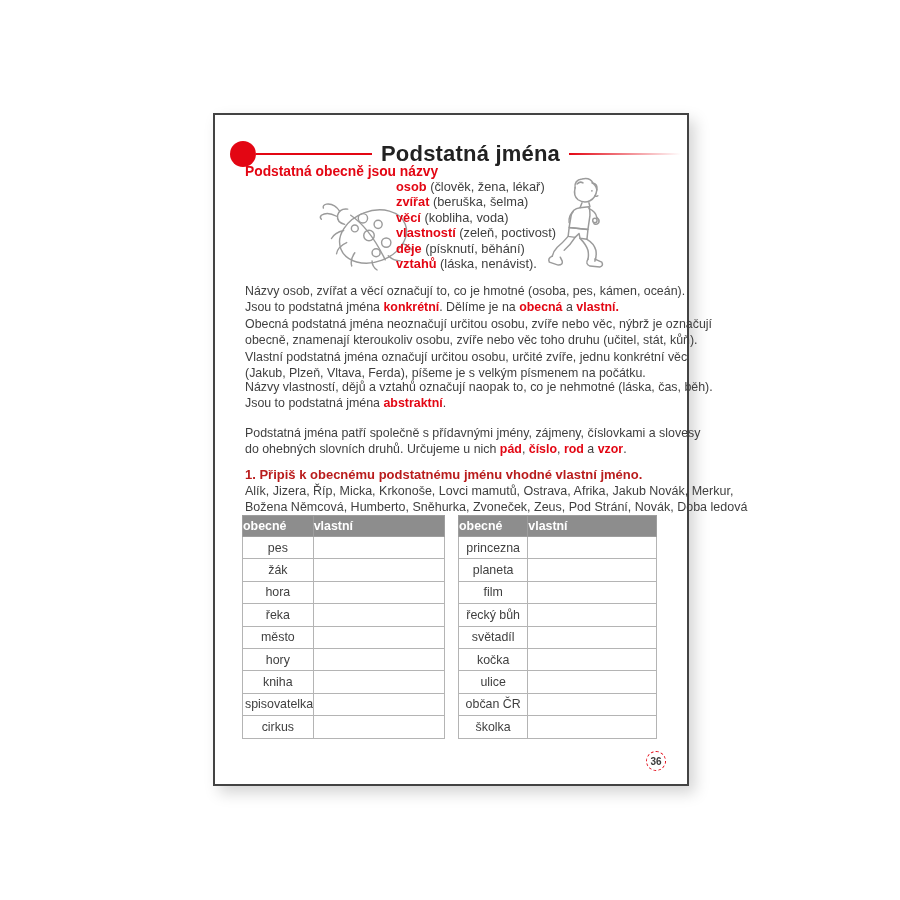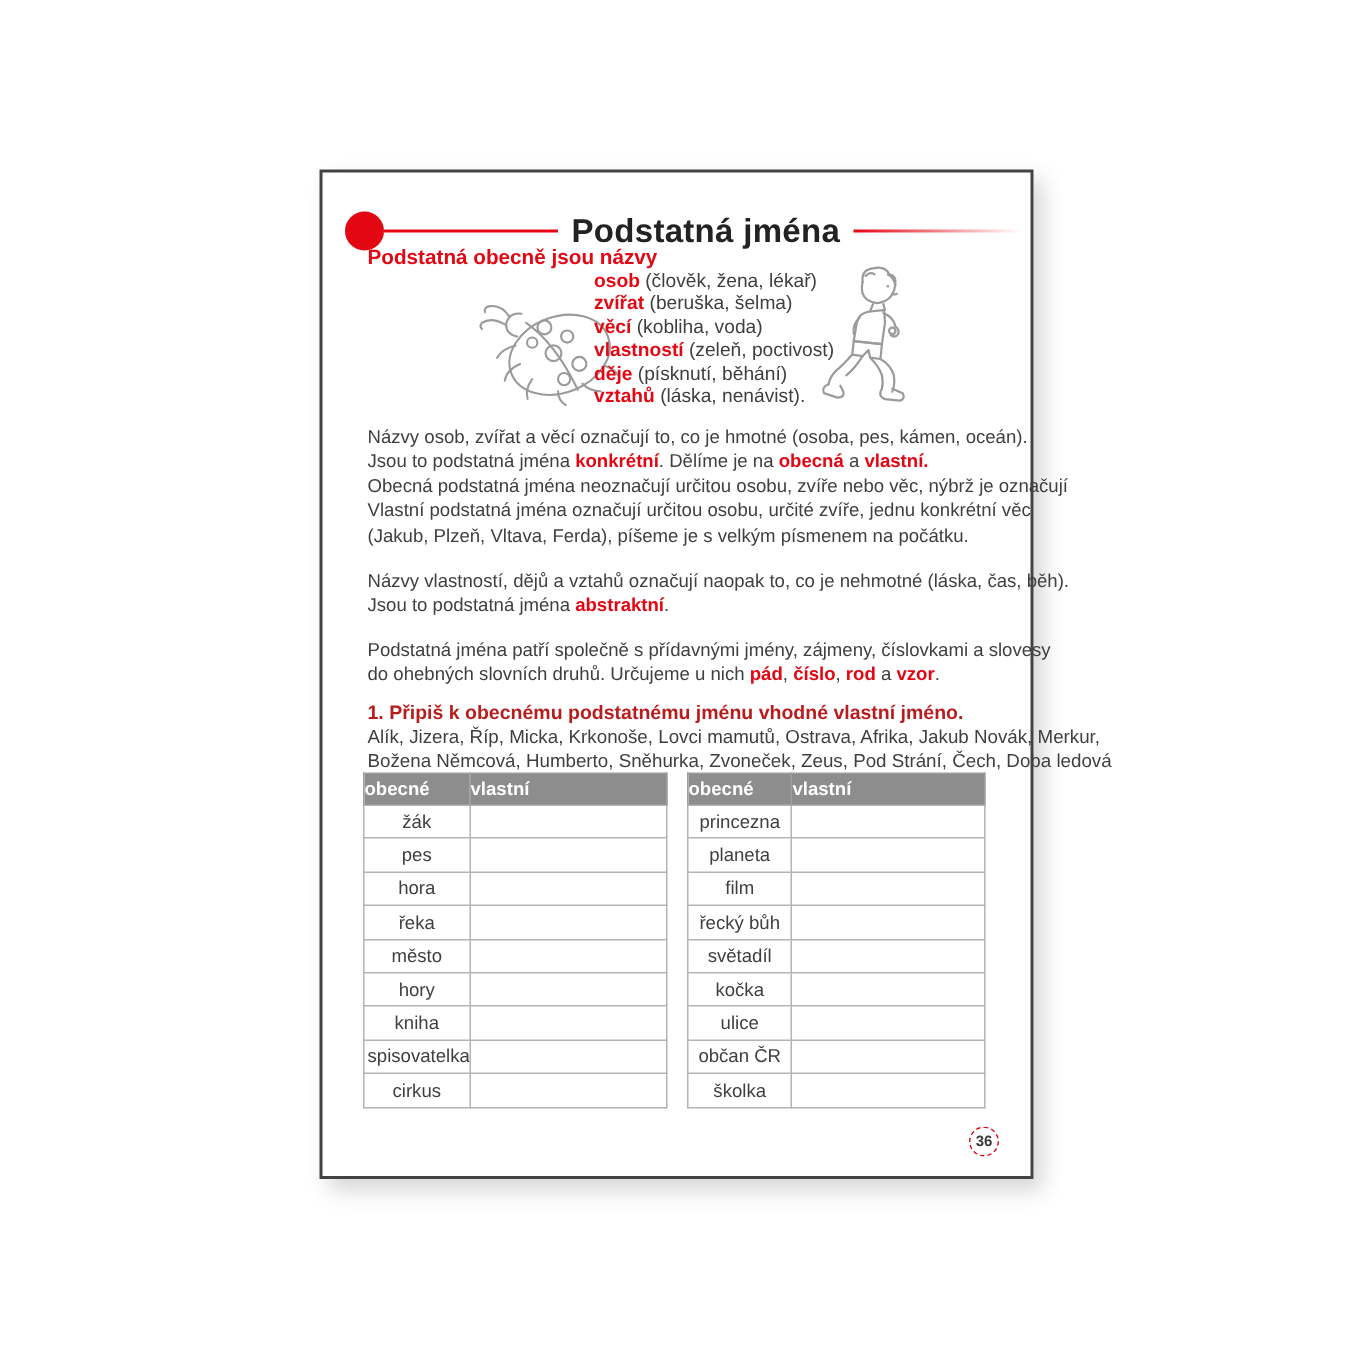--- a/index.html
+++ b/index.html
@@ -105,59 +105,60 @@
         <path d="M24 61 Q18 68 13 72 Q9 76 8 81"></path>
         <path d="M31 62 Q26 70 20 75"></path>
         <path d="M8 81 q-5 2 -3 6 l9 3 q5 0 4 -4 l-2 -4"></path>
       </g>
     </svg>
 
     <div class="para p1">
       <div class="tline"><span>Názvy osob, zvířat a věcí označují to, co je hmotné (osoba, pes, kámen, oceán).</span></div>
       <div class="tline"><span>Jsou to podstatná jména </span><span class="rb">konkrétní</span><span>. Dělíme je na </span><span class="rb">obecná</span><span> a </span><span class="rb">vlastní.</span></div>
       <div class="tline"><span>Obecná podstatná jména neoznačují určitou osobu, zvíře nebo věc, nýbrž je označují</span></div>
+      <div class="tline"><span>obecně, znamenají kteroukoliv osobu, zvíře nebo věc toho druhu (učitel, stát, kůň).</span></div>
       <div class="tline"><span>Vlastní podstatná jména označují určitou osobu, určité zvíře, jednu konkrétní věc</span></div>
       <div class="tline"><span>(Jakub, Plzeň, Vltava, Ferda), píšeme je s velkým písmenem na počátku.</span></div>
     </div>
 
     <div class="para p2">
       <div class="tline"><span>Názvy vlastností, dějů a vztahů označují naopak to, co je nehmotné (láska, čas, běh).</span></div>
       <div class="tline"><span>Jsou to podstatná jména </span><span class="rb">abstraktní</span><span>.</span></div>
     </div>
 
     <div class="para p3">
       <div class="tline"><span>Podstatná jména patří společně s přídavnými jmény, zájmeny, číslovkami a slovesy</span></div>
       <div class="tline"><span>do ohebných slovních druhů. Určujeme u nich </span><span class="rb">pád</span><span>, </span><span class="rb">číslo</span><span>, </span><span class="rb">rod</span><span> a </span><span class="rb">vzor</span><span>.</span></div>
     </div>
 
     <div class="ex-heading">1. Připiš k obecnému podstatnému jménu vhodné vlastní jméno.</div>
 
     <div class="word-bank">
       <div class="tline">Alík, Jizera, Říp, Micka, Krkonoše, Lovci mamutů, Ostrava, Afrika, Jakub Novák, Merkur,</div>
-      <div class="tline">Božena Němcová, Humberto, Sněhurka, Zvoneček, Zeus, Pod Strání, Čech, Doba ledová</div>
+      <div class="tline">Božena Němcová, Humberto, Sněhurka, Zvoneček, Zeus, Pod Strání, Novák, Doba ledová</div>
     </div>
 
     <table class="fill-table t-left">
       <colgroup>
           <col style="width:35%">
           <col style="width:65%">
         </colgroup>
       <thead>
         <tr>
           <th>obecné</th>
           <th>vlastní</th>
         </tr>
       </thead>
       <tbody>
         <tr>
+            <td>pes</td>
+            <td></td>
+          </tr>
+        <tr>
             <td>žák</td>
-            <td></td>
-          </tr>
-        <tr>
-            <td>pes</td>
             <td></td>
           </tr>
         <tr>
             <td>hora</td>
             <td></td>
           </tr>
         <tr>
             <td>řeka</td>
             <td></td>
           </tr>

